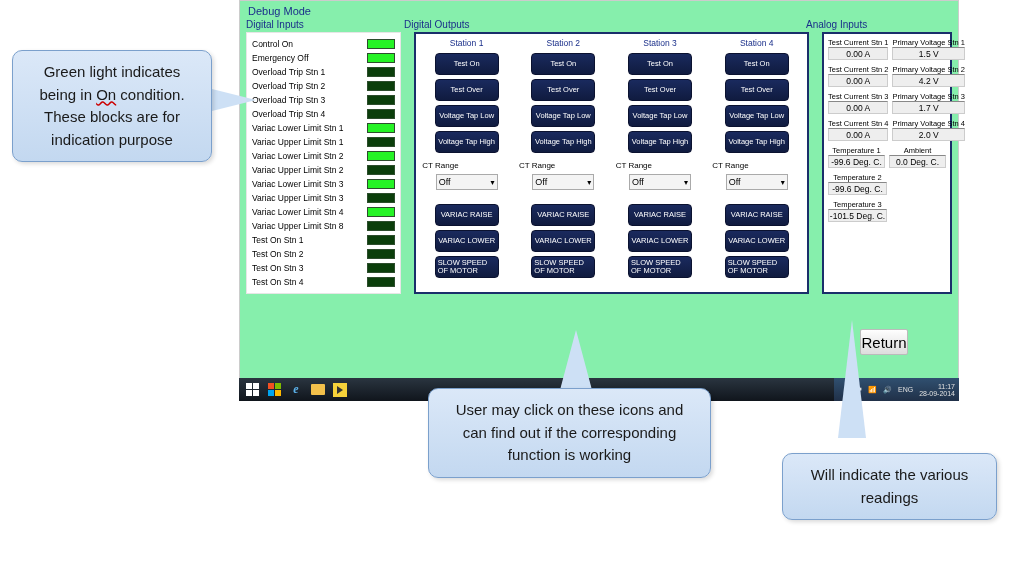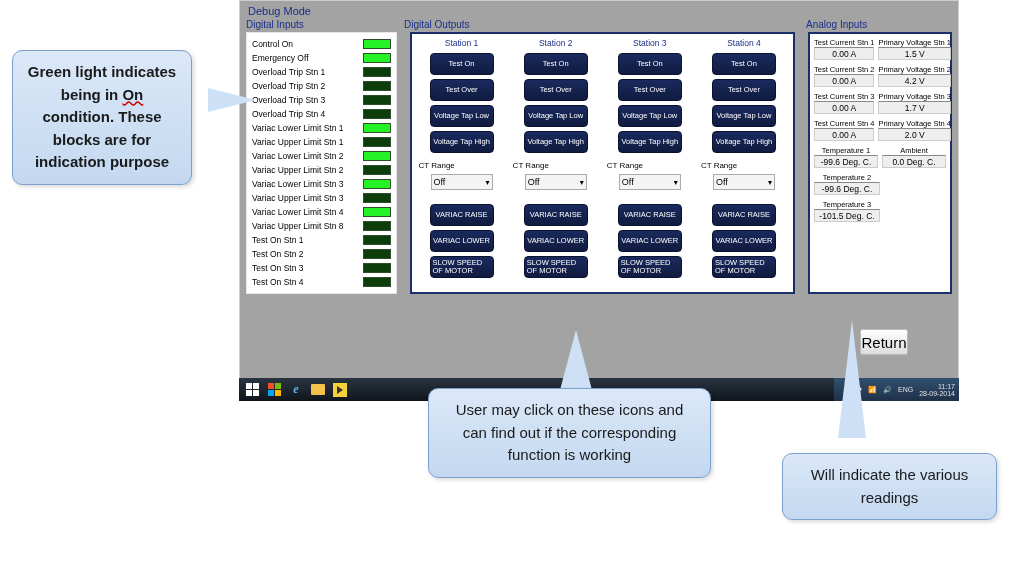--- a/index.html
+++ b/index.html
@@ -12,21 +12,21 @@
     height: 561px;
     overflow: hidden;
   }
   .app-window {
     position: absolute;
     left: 239px;
     top: 0;
     width: 720px;
     height: 380px;
     border: 1px solid #ccc;
-    background: #a3a3a3;
+    background: #86efac;
     font-size: 9px;
   }
   .title {
     padding: 4px 8px 2px;
     color: #1a2f8a;
     font-size: 11px;
   }
   .section-headers {
     display: flex;
     color: #1a2f8a;
@@ -108,21 +108,21 @@
     border: 1px solid #aaa;
     background: #f4f4f4;
     display:flex;
     align-items:center;
     justify-content:space-between;
     padding:0 2px;
   }
   .ct-select .arrow{ font-size:8px;}
   
   .analog-inputs {
-    width: 144px;
+    width: 130px;
     border: 2px solid #1a2f6a;
     background: #fff;
     padding: 4px;
   }
   .ai-pair-row {
     display: flex;
     gap: 4px;
     margin-bottom: 5px;
   }
   .ai-box {
@@ -198,21 +198,21 @@
     background: linear-gradient(#dbe8f8, #c3d8f0);
     border: 1px solid #7ba0cc;
     border-radius: 10px;
     padding: 10px 14px;
     font-size: 15px;
     color: #1a1a1a;
     text-align: center;
     line-height: 1.5;
     box-shadow: 2px 2px 4px rgba(0,0,0,0.15);
   }
-  .callout-left { left: 12px; top: 50px; width: 180px; font-weight: bold; }
+  .callout-left { left: 12px; top: 50px; width: 200px; }
   .callout-center { left: 428px; top: 388px; width: 283px; }
   .callout-right { left: 782px; top: 453px; width: 215px; }
   .pointer {
     position: absolute;
     width: 0; height: 0;
   }
   
   .ptr-left {
     left: 208px; top: 88px;
     border-top: 12px solid transparent;

